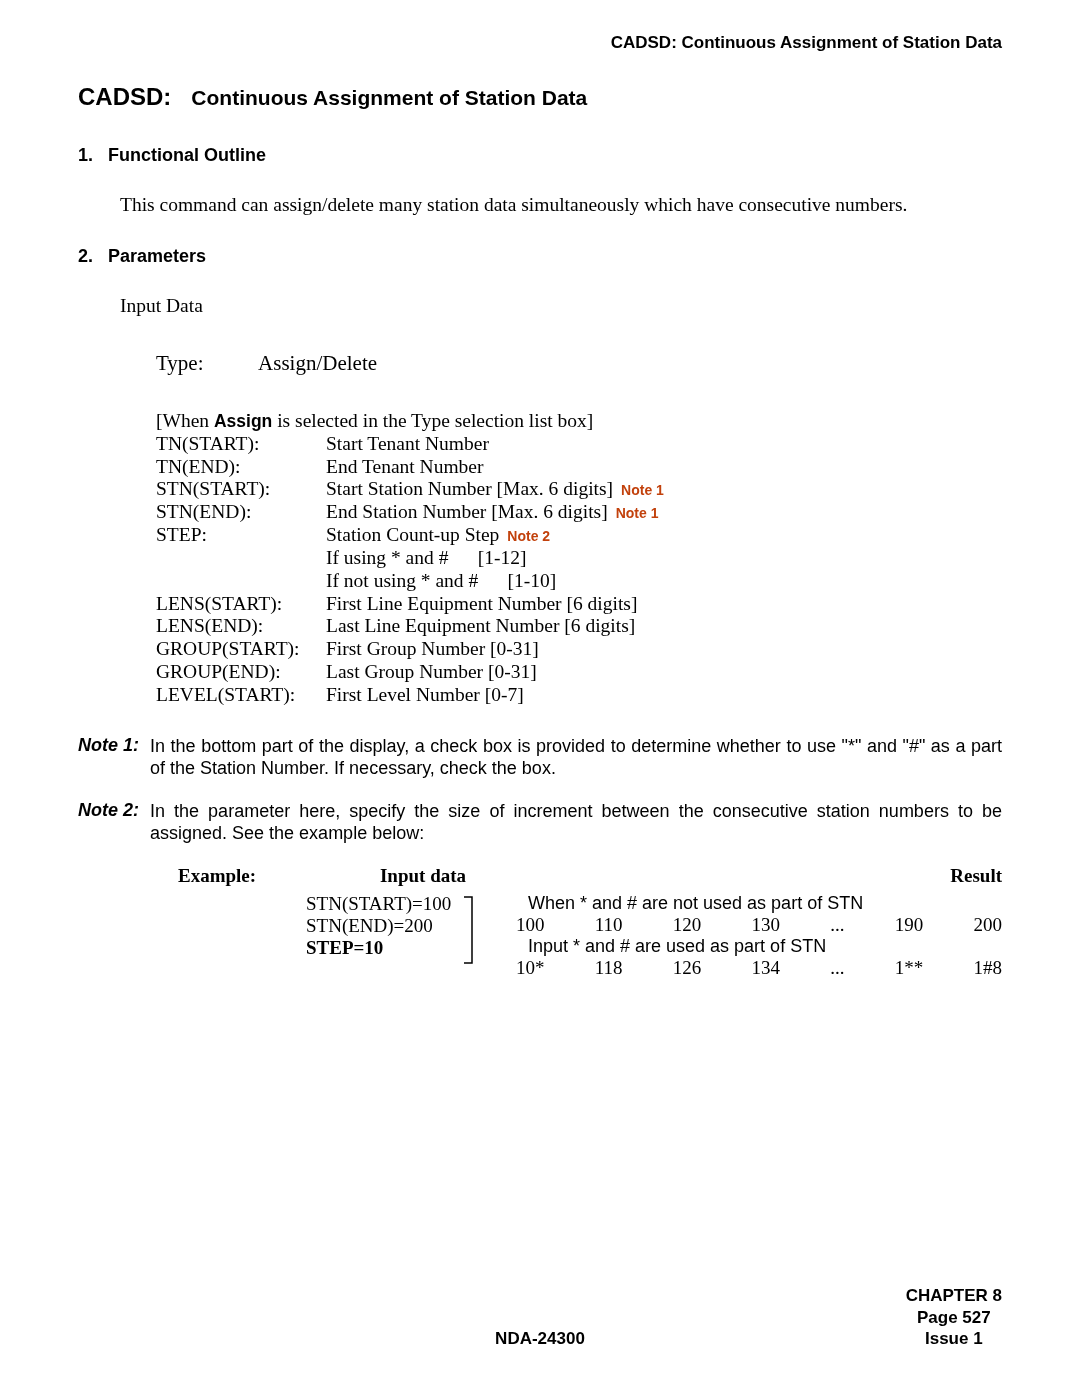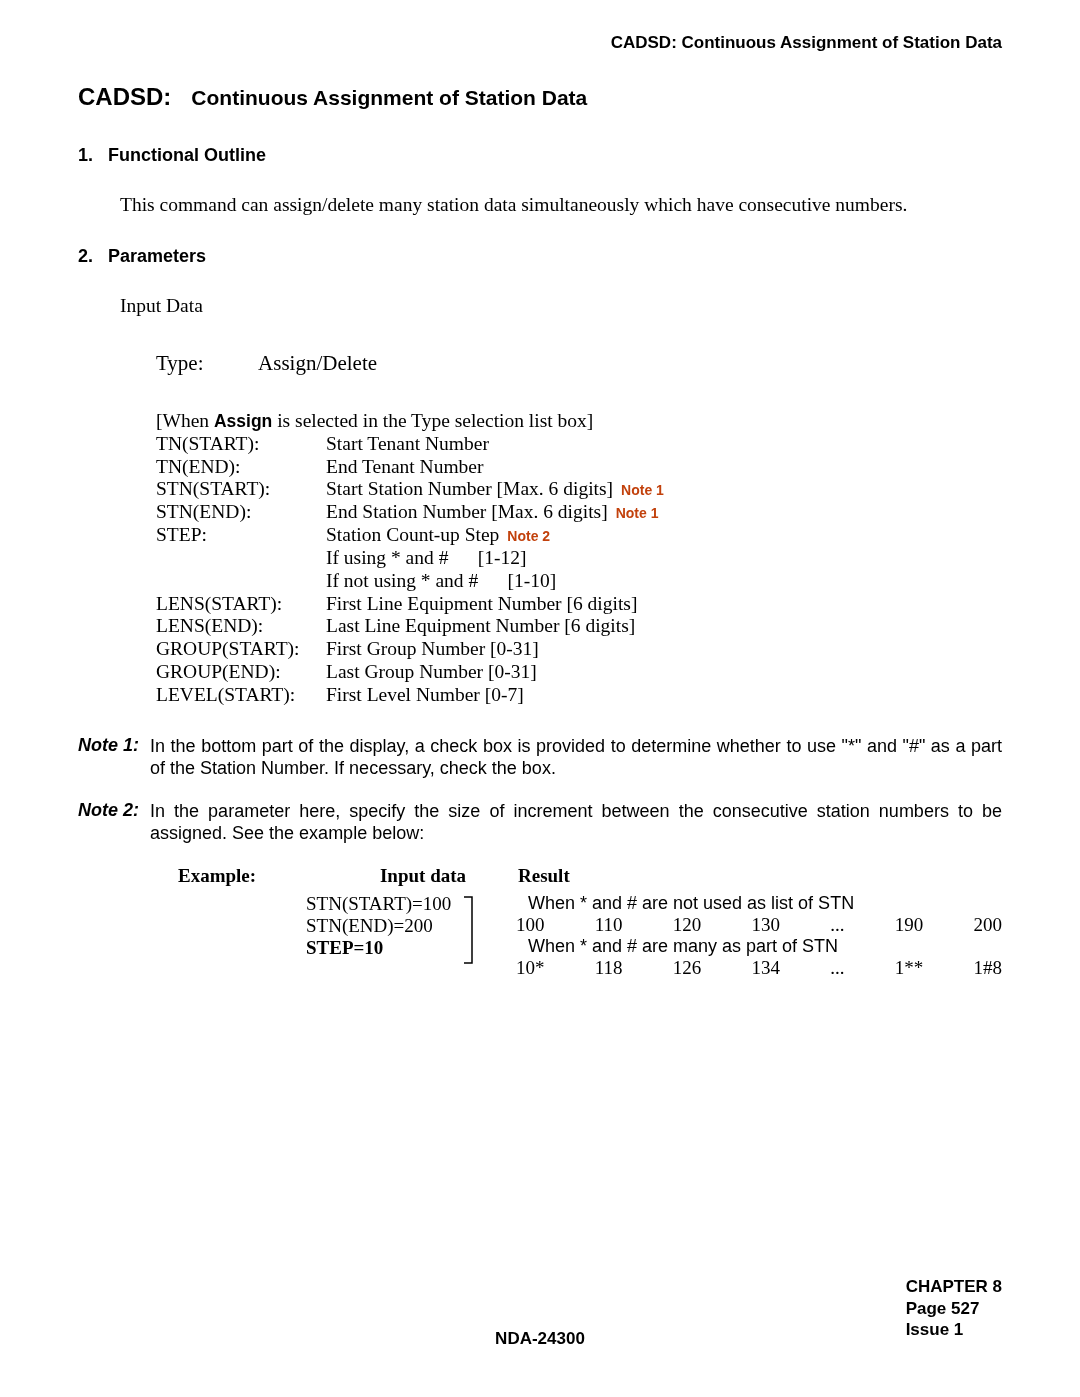--- a/index.html
+++ b/index.html
@@ -20,32 +20,32 @@
     .note-link { color: #c2410c; font-family: Arial, Helvetica, sans-serif; font-weight: bold; font-size: 14px; margin-left: 8px; }
     .indent-desc { margin-left: 170px; }
     .assign-bold { font-family: Arial, Helvetica, sans-serif; font-weight: bold; font-size: 17.5px; }
     .note-block { font-family: Arial, Helvetica, sans-serif; font-size: 18px; margin-bottom: 20px; display: flex; }
     .note-label { font-weight: bold; flex-shrink: 0; width: 72px; font-style: italic; }
     .note-text { flex: 1; text-align: justify; line-height: 1.25; }
     .example-block { margin-left: 100px; font-size: 19px; }
     .example-header { display: flex; margin-bottom: 6px; }
     .example-label { font-weight: bold; width: 150px; }
     .input-head { font-weight: bold; width: 190px; text-align: center;}
-    .result-head { font-weight: bold; flex:1; text-align: left;}
+    .result-head { font-weight: bold; flex:1; text-align: right;}
     .example-columns { display: flex; }
     .example-input { width: 190px; margin-left: 128px; position: relative; }
     .example-input-line { }
     .example-input-bold { font-weight: bold; }
     .example-result { flex: 1; margin-left: 22px; }
     .example-result-line { }
     .sans { font-family: Arial, Helvetica, sans-serif; font-size: 18px; }
     .seq-numbers { word-spacing: 12px; margin-left: 18px;}
     .footer { position: absolute; bottom: 48px; left: 78px; right: 78px; font-family: Arial, Helvetica, sans-serif; font-weight: bold; font-size: 17px; }
     .footer-center { text-align: center; }
-    .footer-right { position: absolute; right: 0; bottom: 9px; text-align: left; line-height: 1.25; }
+    .footer-right { position: absolute; right: 0; bottom: 0; text-align: center; line-height: 1.25; }
   </style>
 </head>
 <body>
 
 <div class="page">
   <div class="header-right">CADSD: Continuous Assignment of Station Data</div>
 
   <div class="main-title">
     <span>CADSD:</span>&nbsp;&nbsp;
     <span class="sub">Continuous Assignment of Station Data</span>
@@ -139,23 +139,23 @@
     <div class="example-columns">
       <div class="example-input">
         <div class="example-input-line">STN(START)=100</div>
         <div class="example-input-line">STN(END)=200</div>
         <div class="example-input-line example-input-bold">STEP=10</div>
         <svg style="position:absolute; right:0; top:2px;" width="14" height="70" viewBox="0 0 14 70">
           <path d="M 2 2 L 10 2 L 10 68 L 2 68" stroke="#000" stroke-width="1.5" fill="none"></path>
         </svg>
       </div>
       <div class="example-result">
-        <div class="example-result-line sans" style="margin-left:30px;">When * and # are not used as list of STN</div>
+        <div class="example-result-line sans" style="margin-left:30px;">When * and # are not used as part of STN</div>
         <div class="example-result-line seq-numbers" style="white-space: pre;">100   110   120   130   ...   190   200</div>
-        <div class="example-result-line sans" style="margin-left:30px;">When * and # are many as part of STN</div>
+        <div class="example-result-line sans" style="margin-left:30px;">Input * and # are used as part of STN</div>
         <div class="example-result-line seq-numbers" style="white-space: pre;">10*   118   126   134   ...   1**   1#8</div>
       </div>
     </div>
   </div>
 
   <div class="footer">
     <div class="footer-center">NDA-24300</div>
     <div class="footer-right">
       <div>CHAPTER 8</div>
       <div>Page 527</div>

